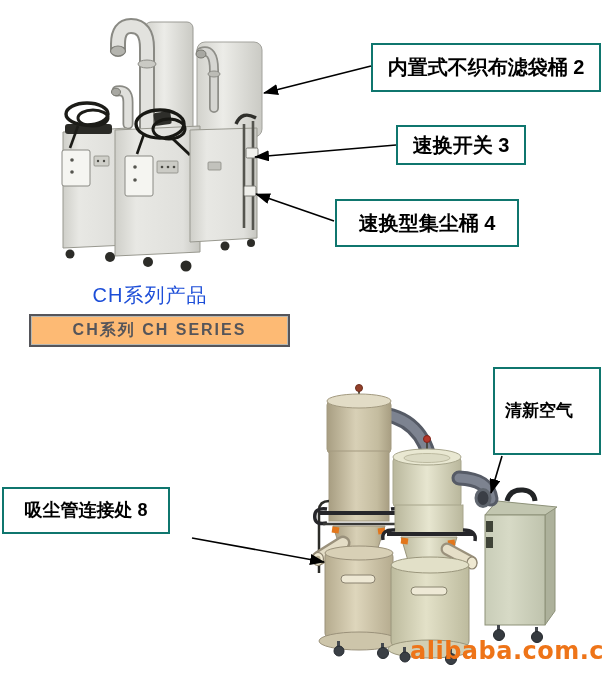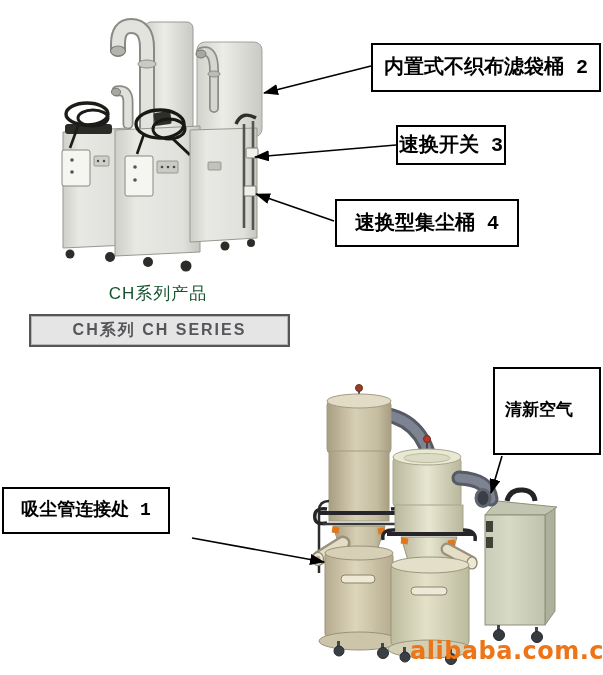--- a/index.html
+++ b/index.html
@@ -4,44 +4,44 @@
 <style>
   html,body{margin:0;padding:0;}
   body{
     width:603px;height:675px;background:#ffffff;position:relative;overflow:hidden;
     font-family:"Liberation Sans", sans-serif;
   }
   .abs{position:absolute;}
   
   .callout{
     position:absolute;box-sizing:border-box;
-    border:2px solid #000000;background:#fff;color:#000;
+    border:2px solid #0f766e;background:#fff;color:#000;
     display:flex;align-items:center;justify-content:center;
-    font-family:Liberation Mono, monospace;font-weight:bold;line-height:1.15;
+    font-family:Liberation Sans, sans-serif;font-weight:bold;line-height:1.15;
     white-space:nowrap;
   }
   #label-2{left:371px;top:43px;width:230px;height:49px;font-size:20px;}
-  #label-3{left:396px;top:125px;width:110px;height:40px;font-size:20px;}
+  #label-3{left:396px;top:125px;width:130px;height:40px;font-size:20px;}
   #label-4{left:335px;top:199px;width:184px;height:48px;font-size:20px;}
   #label-1{left:2px;top:487px;width:168px;height:47px;font-size:18px;}
   #label-5{
     left:493px;top:367px;width:108px;height:88px;font-size:17px;
     flex-direction:column;align-items:flex-start;justify-content:center;
     padding-left:10px;
   }
   #label-5 span{display:block;line-height:2.0;}
   
   #top-caption{
-    left:88px;top:282px;width:140px;text-align:center;
-    font-size:17px;color:#14532d;letter-spacing:1px;
+    left:80px;top:282px;width:140px;text-align:center;
+    font-size:20px;color:#1d4ed8;letter-spacing:1px;
   }
   
   #series-plate{
     left:29px;top:314px;width:261px;height:33px;box-sizing:border-box;
-    background:#e5e5e5;border:2px solid #55555a;
+    background:#fdba74;border:2px solid #55555a;
     box-shadow:inset 0 0 0 1px #b8b8b2;
     display:flex;align-items:center;justify-content:center;
     font-size:16px;letter-spacing:2px;color:#55555a;font-weight:bold;
   }
   
   #watermark{
     left:410px;top:637px;font-size:24px;font-weight:bold;
     color:#ee7418;letter-spacing:0.5px;font-family:"DejaVu Sans", sans-serif;
   }
   svg{position:absolute;display:block;}
@@ -260,21 +260,21 @@
 <div id="label-2" class="callout">内置式不织布滤袋桶 2</div>
 
 <div id="label-3" class="callout">速换开关 3</div>
 
 <div id="label-4" class="callout">速换型集尘桶 4</div>
 
 <div id="label-5" class="callout">
   <span>清新空气</span>
 </div>
 
-<div id="label-1" class="callout">吸尘管连接处 1</div>
+<div id="label-1" class="callout">吸尘管连接处 8</div>
 
 <svg id="arrow-layer" width="603" height="675" viewBox="0 0 603 675" aria-hidden="true">
   <defs>
     <marker id="ah" markerUnits="userSpaceOnUse" markerWidth="15" markerHeight="11" refX="14" refY="5.5" orient="auto">
       <path d="M0,0 L15,5.5 L0,11 Z" fill="#000"></path>
     </marker>
   </defs>
   <line x1="371" y1="66" x2="264" y2="93" stroke="#000" stroke-width="1.6" marker-end="url(#ah)"></line>
   <line x1="396" y1="145" x2="255" y2="157" stroke="#000" stroke-width="1.6" marker-end="url(#ah)"></line>
   <line x1="334" y1="221" x2="256" y2="194" stroke="#000" stroke-width="1.6" marker-end="url(#ah)"></line>

